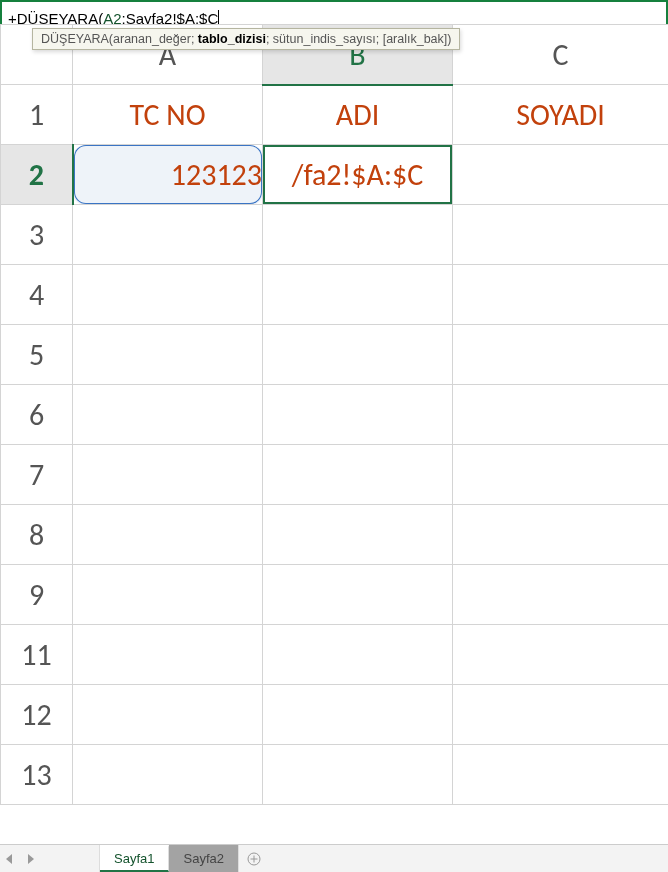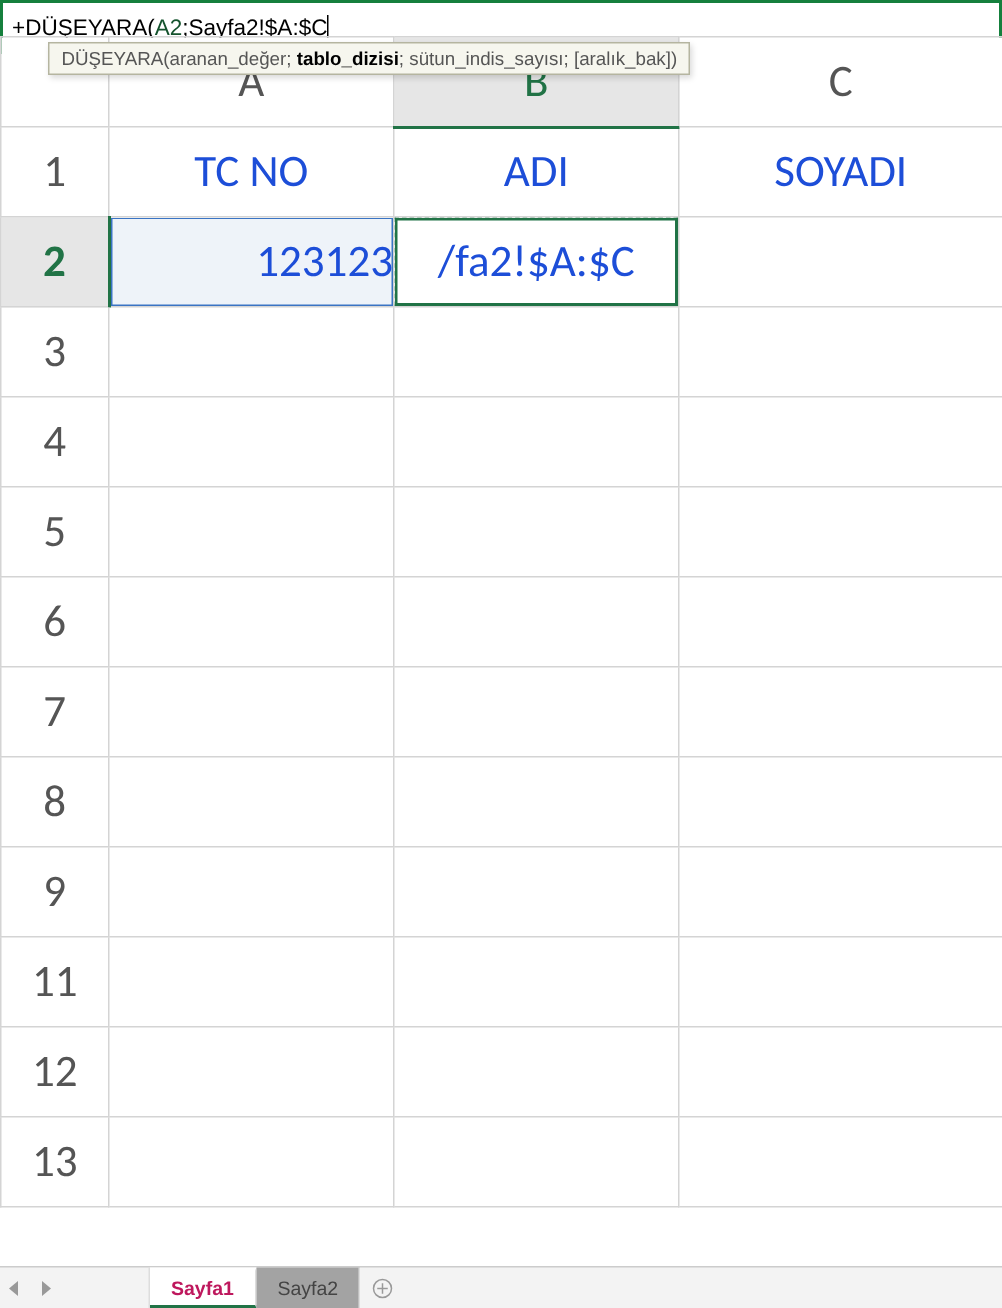--- a/index.html
+++ b/index.html
@@ -86,32 +86,33 @@
     color: #217346;
     font-weight: bold;
   }
   th.corner {
     background: #fff;
     width: 72px;
   }
   td.cell {
     height: 60px;
     font-size: 30px;
-    color: #1d4ed8;
+    color: #c2410c;
     text-align: left;
     padding: 0 6px;
     vertical-align: middle;
     position: relative;
     white-space: nowrap;
     overflow: hidden;
   }
   td.cell.num { text-align: right; }
   td.cell.sel-ref {
     background: #eef3f9;
     box-shadow: inset 0 0 0 1px #3a74c4;
+    border-radius: 12px;
   }
   td.cell.active-edit {
     box-shadow: inset 0 0 0 2px #217346;
     margin-top: 28px;
   }
   .marq-dash {
     position: absolute;
     inset: 0;
     border: 1.5px dashed #217346;
     pointer-events: none;
@@ -141,22 +142,22 @@
     padding: 0 14px;
     display: flex; align-items: center;
     border-right: 1px solid #ddd;
     cursor: pointer;
     background: #a3a3a3;
   }
   .sheet-tab.active {
     background: #fff;
     border-top: 2px solid transparent;
     border-bottom: 2px solid #217346;
-    font-weight: bold;
-    color: #be185d;
+    font-weight: normal;
+    color: #14532d;
   }
   .newsheet {
     width: 30px;
     display: flex; align-items: center; justify-content: center;
     color: #888;
     cursor: pointer;
   }
   svg { display: block; }
 </style>
 </head>

